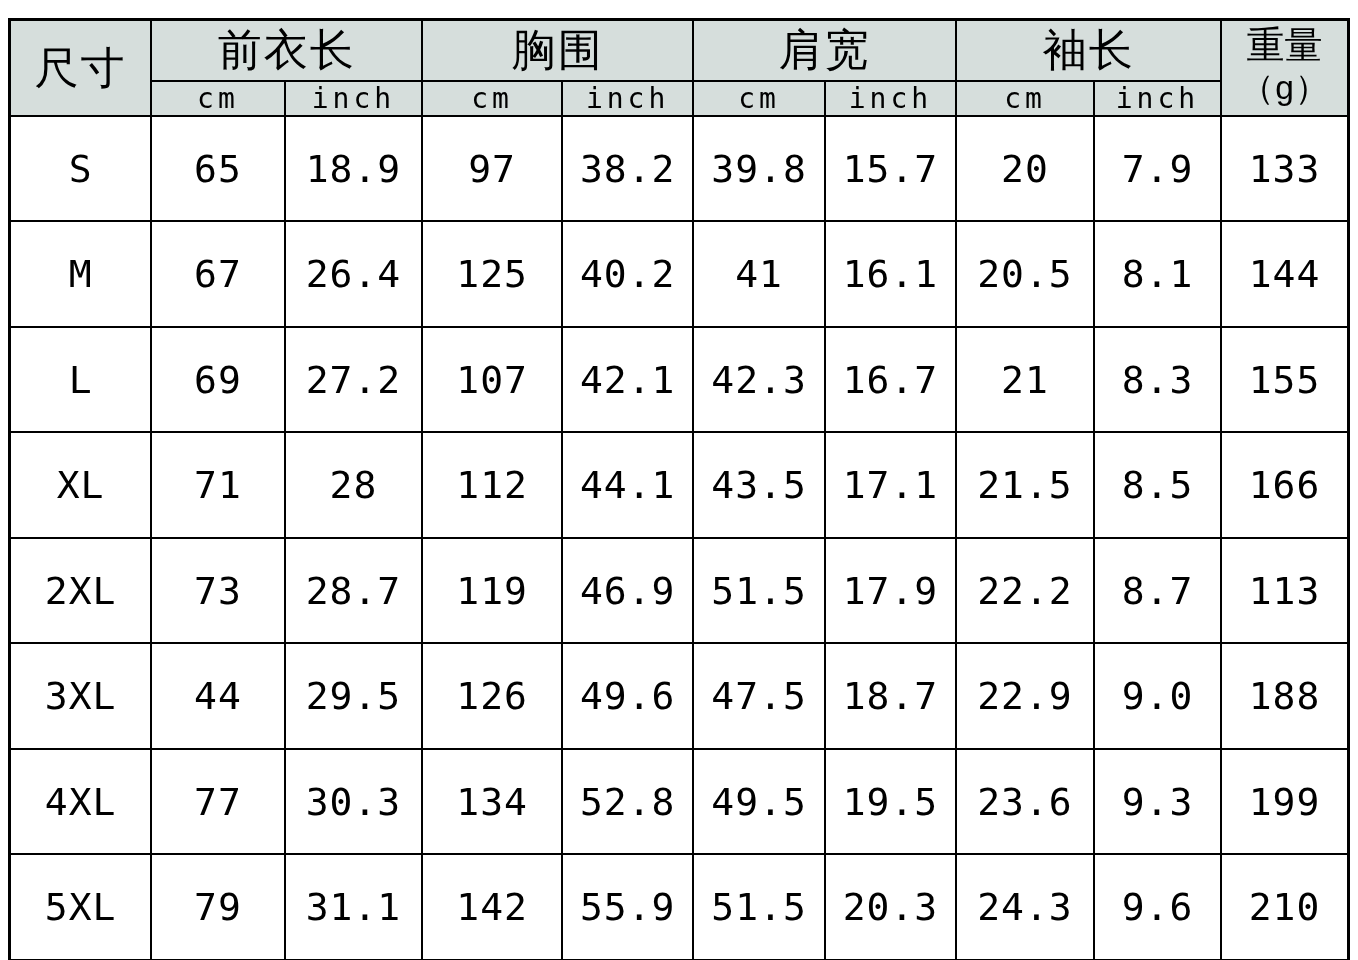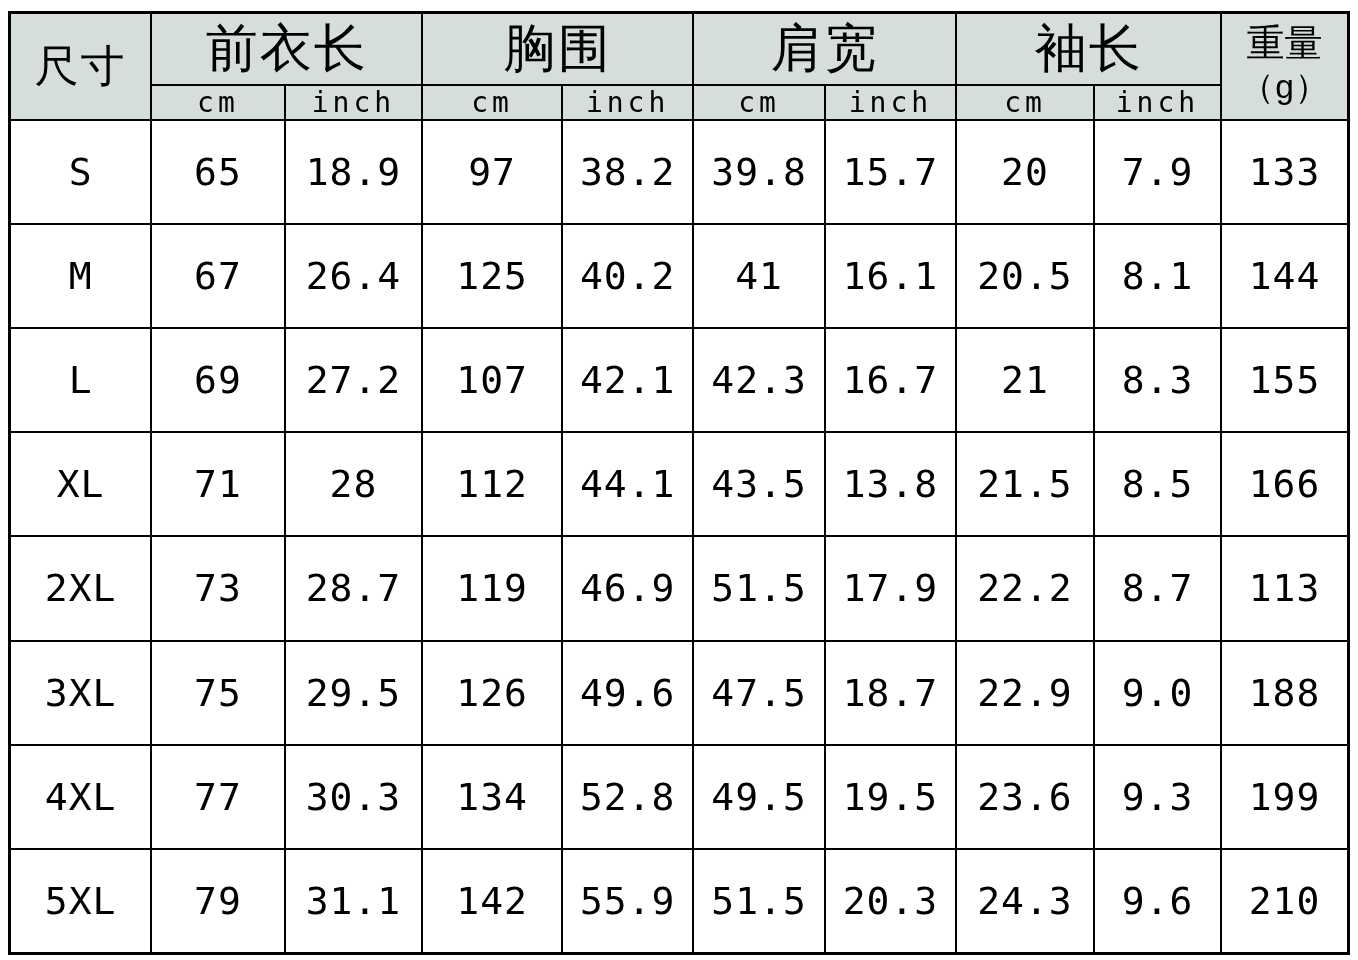--- a/index.html
+++ b/index.html
@@ -9,21 +9,21 @@
   }
   body {
     width: 1358px;
     height: 960px;
     font-family: "Liberation Serif", "DejaVu Serif", serif;
     overflow: hidden;
   }
   .sheet {
     width: 1358px;
     height: 676px;
-    padding: 11px 8px 0 8px;
+    padding: 18px 8px 0 8px;
     box-sizing: border-box;
   }
   table.size-table {
     border-collapse: collapse;
     table-layout: fixed;
     width: 1342px;
     height: 944px;
     border: 3px solid #000;
   }
   table.size-table td,
@@ -43,21 +43,21 @@
   col.c-inch   { width: 134px; }
   col.c-cm2    { width: 136px; }
   col.c-inch2  { width: 128px; }
   col.c-cm3    { width: 128px; }
   col.c-inch3  { width: 128px; }
   col.c-cm4    { width: 134px; }
   col.c-inch4  { width: 124px; }
   col.c-weight { width: 124px; }
 
   .hdr-group {
-    font-size: 52px;
+    font-size: 44px;
     letter-spacing: 2px;
     font-family: Liberation Mono, monospace;
   }
   .hdr-unit {
     font-size: 28px;
     letter-spacing: 4px;
     font-family: "DejaVu Sans Mono", monospace;
   }
   .hdr-size {
     font-size: 44px;
@@ -161,40 +161,40 @@
         <td>8.3</td>
         <td>155</td>
       </tr>
       <tr>
         <td class="size-cell">XL</td>
         <td>71</td>
         <td>28</td>
         <td>112</td>
         <td>44.1</td>
         <td>43.5</td>
-        <td>13.8</td>
+        <td>17.1</td>
         <td>21.5</td>
         <td>8.5</td>
         <td>166</td>
       </tr>
       <tr>
         <td class="size-cell">2XL</td>
         <td>73</td>
         <td>28.7</td>
         <td>119</td>
         <td>46.9</td>
         <td>51.5</td>
         <td>17.9</td>
         <td>22.2</td>
         <td>8.7</td>
         <td>113</td>
       </tr>
       <tr>
         <td class="size-cell">3XL</td>
-        <td>75</td>
+        <td>44</td>
         <td>29.5</td>
         <td>126</td>
         <td>49.6</td>
         <td>47.5</td>
         <td>18.7</td>
         <td>22.9</td>
         <td>9.0</td>
         <td>188</td>
       </tr>
       <tr>

